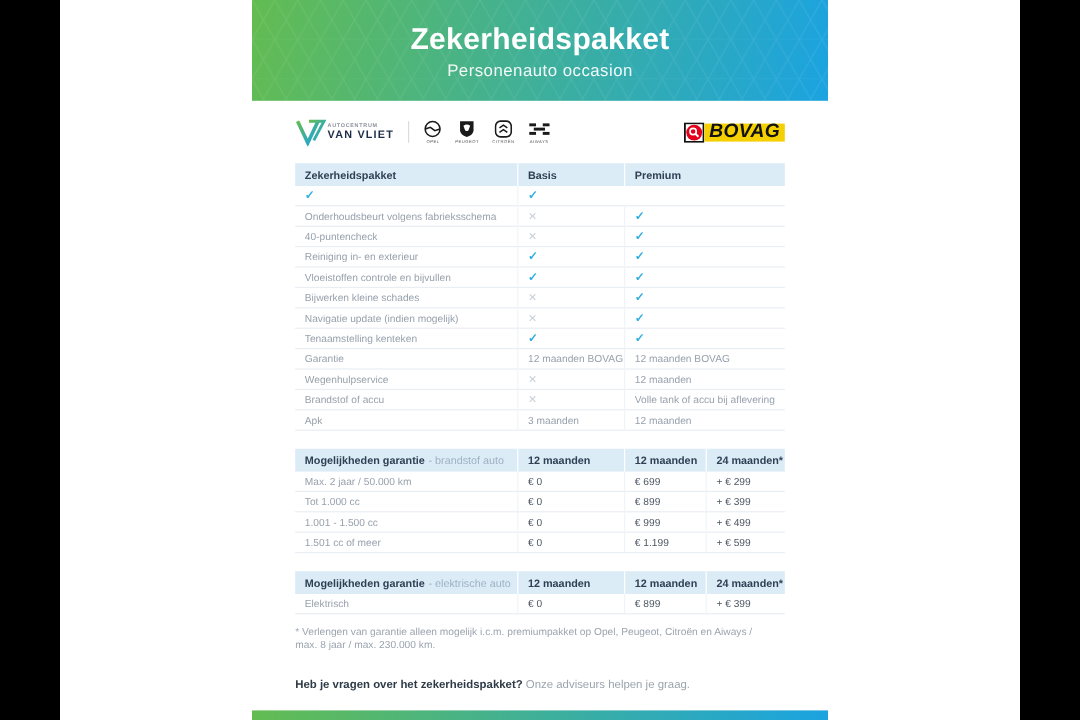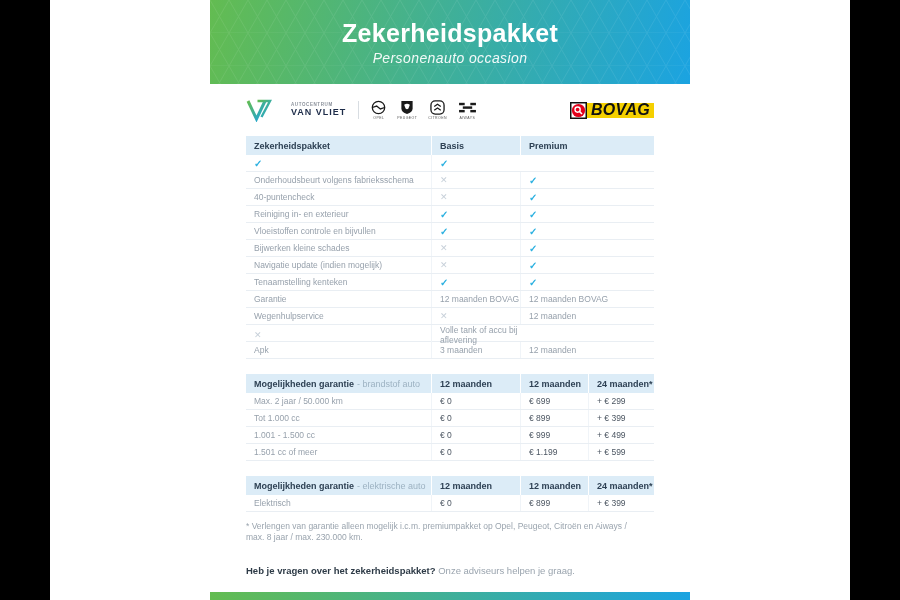--- a/index.html
+++ b/index.html
@@ -10,27 +10,27 @@
   .blackbar.left { left:0; } .blackbar.right { right:0; }
   .doc { position:absolute; left:50px; top:0; width:800px; height:600px; background:#fff; }
   .col { position:absolute; left:160px; top:0; width:480px; height:600px; }
 
   
   .banner { position:relative; width:480px; height:84px; overflow:hidden;
             background:linear-gradient(100deg, var(--g1), var(--g2));
             display:flex; flex-direction:column; align-items:center; justify-content:center; }
   .banner svg.pattern { position:absolute; inset:0; }
   .banner-title { position:relative; color:#fff; font-weight:bold; font-size:25px; letter-spacing:.3px; }
-  .banner-subtitle { position:relative; color:rgba(255,255,255,.93); font-size:14px; margin-top:2px; letter-spacing:.4px;font-style:italic; }
+  .banner-subtitle { position:relative; color:rgba(255,255,255,.93); font-size:14px; margin-top:2px; letter-spacing:.4px; }
 
   .inner { position:relative; margin:0 36px; width:408px; }
 
   
   .logo-row { margin-top:11px; height:30px; display:flex; align-items:center; }
-  .dealer { display:flex; align-items:center; gap:19px; }
+  .dealer { display:flex; align-items:center; gap:1px; }
   .dealer-text { line-height:1.05; }
   .dealer-top { font-size:4.5px; letter-spacing:.6px; color:#8b919b; font-weight:bold; }
   .dealer-bottom { font-size:9px; letter-spacing:1px; color:#1d2c49; font-weight:bold; }
   .logo-divider { width:1px; height:18px; background:#d8dde2; margin:0 12px; }
   .brands { display:flex; align-items:flex-start; gap:11px; }
   .brand { display:flex; flex-direction:column; align-items:center; }
   .brand-label { font-size:3.5px; color:#555; letter-spacing:.4px; margin-top:1px; }
   .bovag { margin-left:auto; display:flex; align-items:center; }
   .bovag-box { height:15px; background:var(--bovag-yellow); color:#111; font-weight:bold;
                font-style:italic; font-size:16px; display:flex; align-items:center;
@@ -237,20 +237,21 @@
               <div class="cell">12 maanden BOVAG</div>
             </div>
             <div class="trow feature-grid tbody-row">
               <div class="cell">Wegenhulpservice</div>
               <div class="cell">
                 <span class="cross">✕</span>
               </div>
               <div class="cell">12 maanden</div>
             </div>
             <div class="trow feature-grid tbody-row">
+              <div class="cell">Brandstof of accu</div>
               <div class="cell">
                 <span class="cross">✕</span>
               </div>
               <div class="cell">Volle tank of accu bij aflevering</div>
             </div>
             <div class="trow feature-grid tbody-row">
               <div class="cell">Apk</div>
               <div class="cell">3 maanden</div>
               <div class="cell">12 maanden</div>
             </div>

